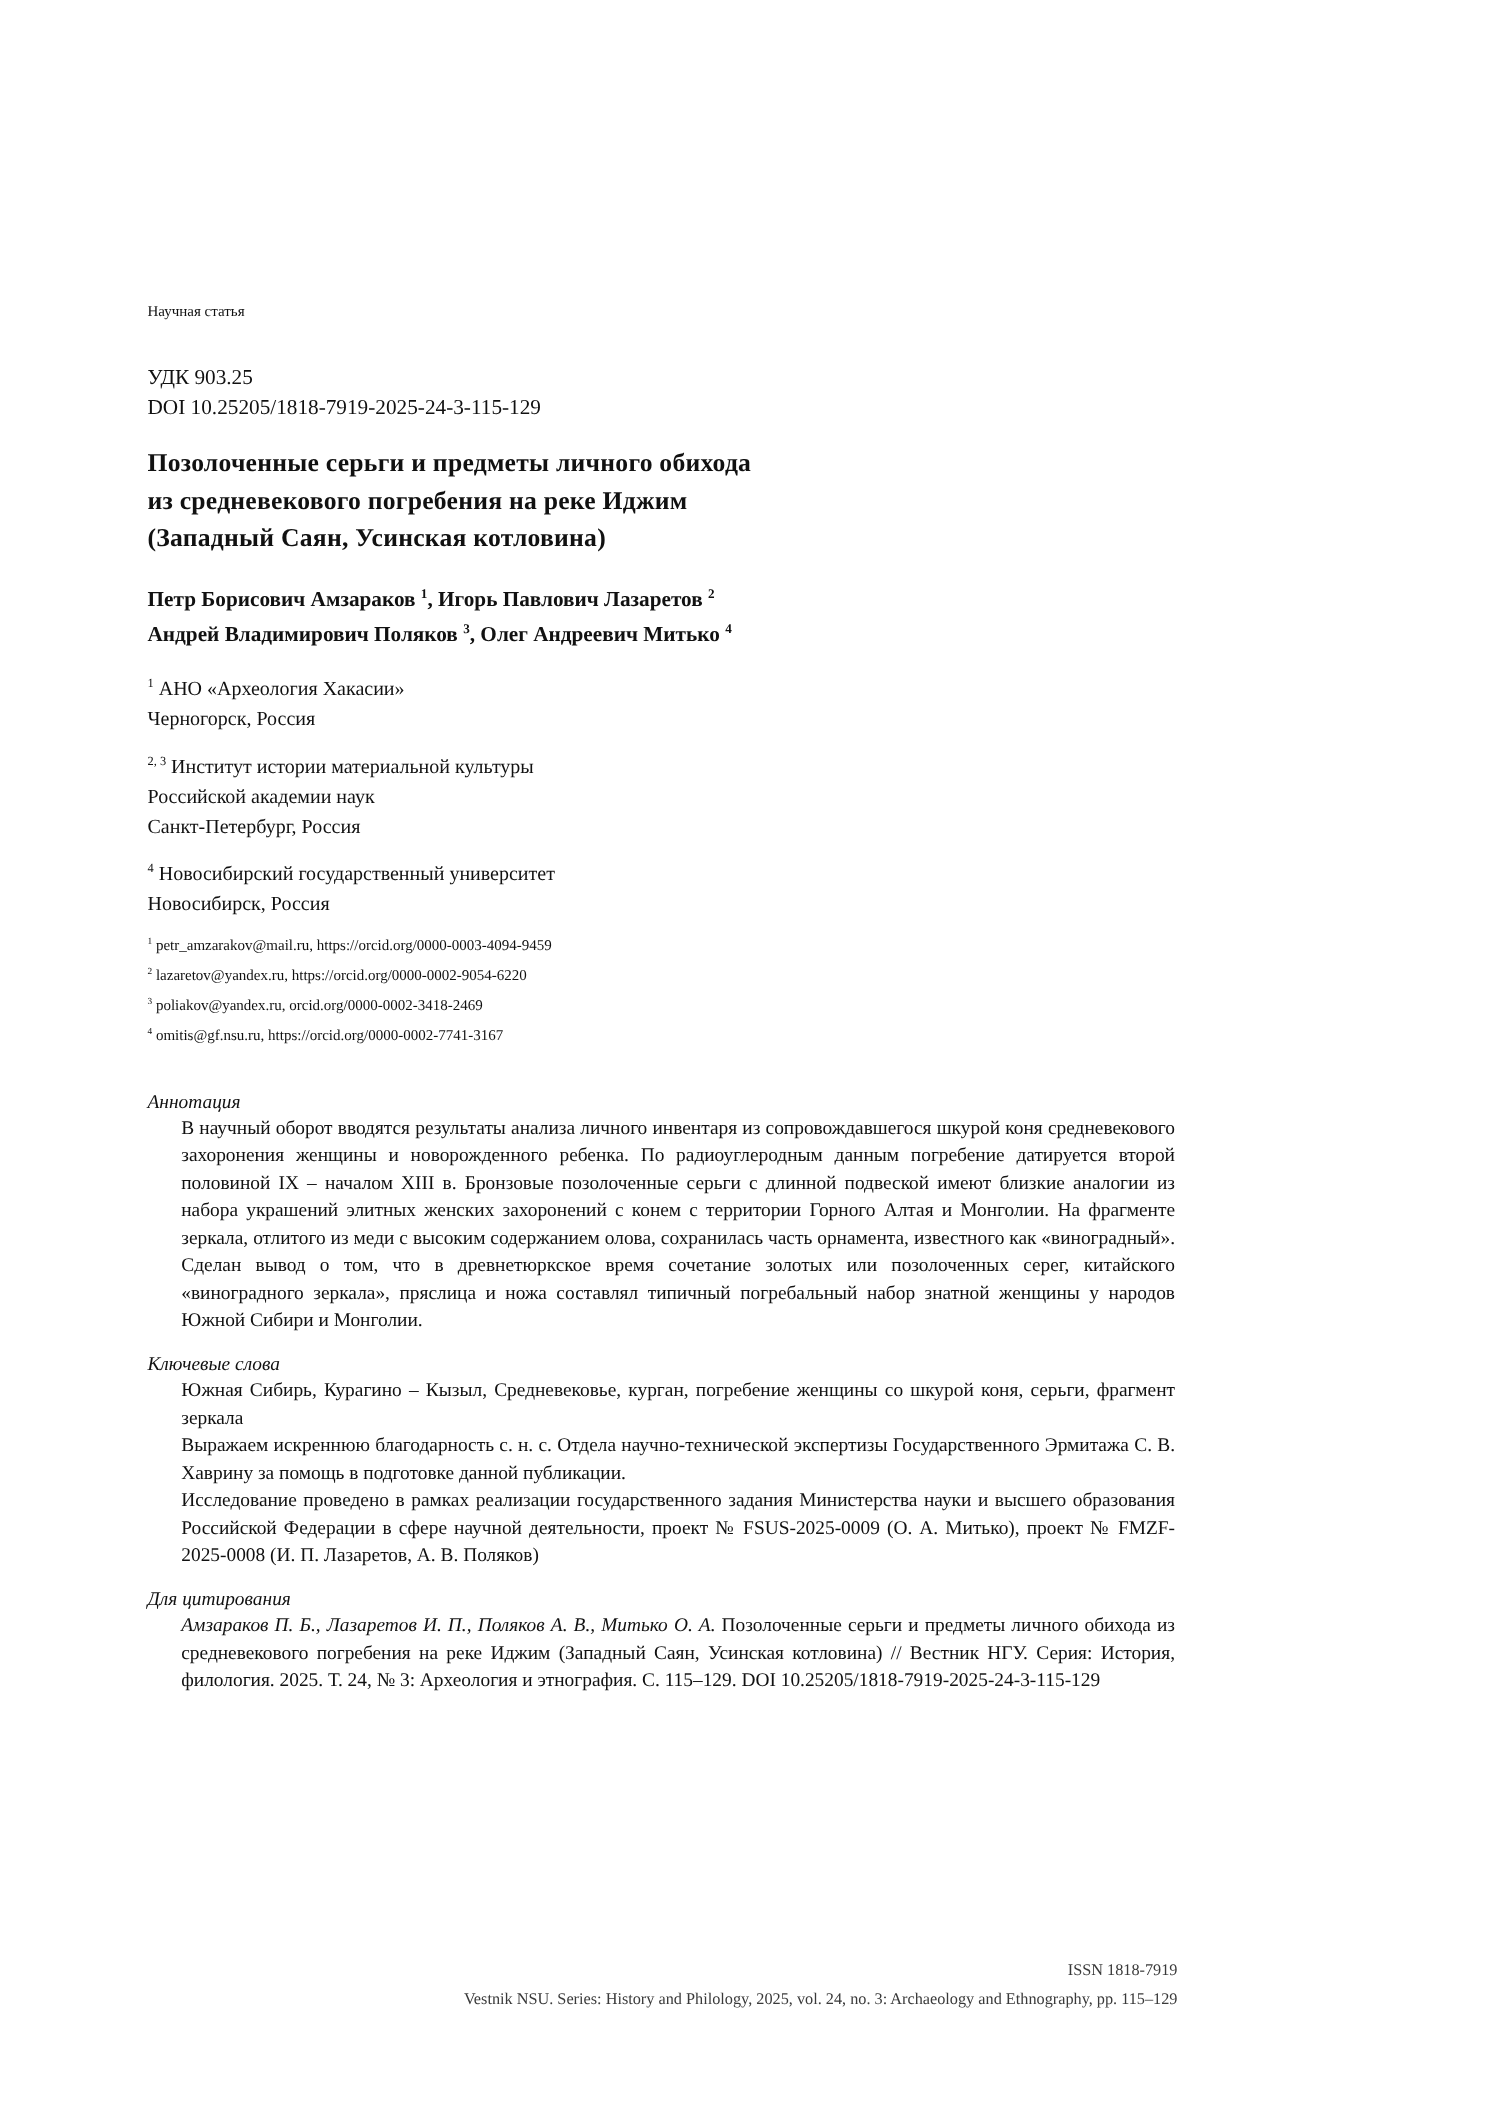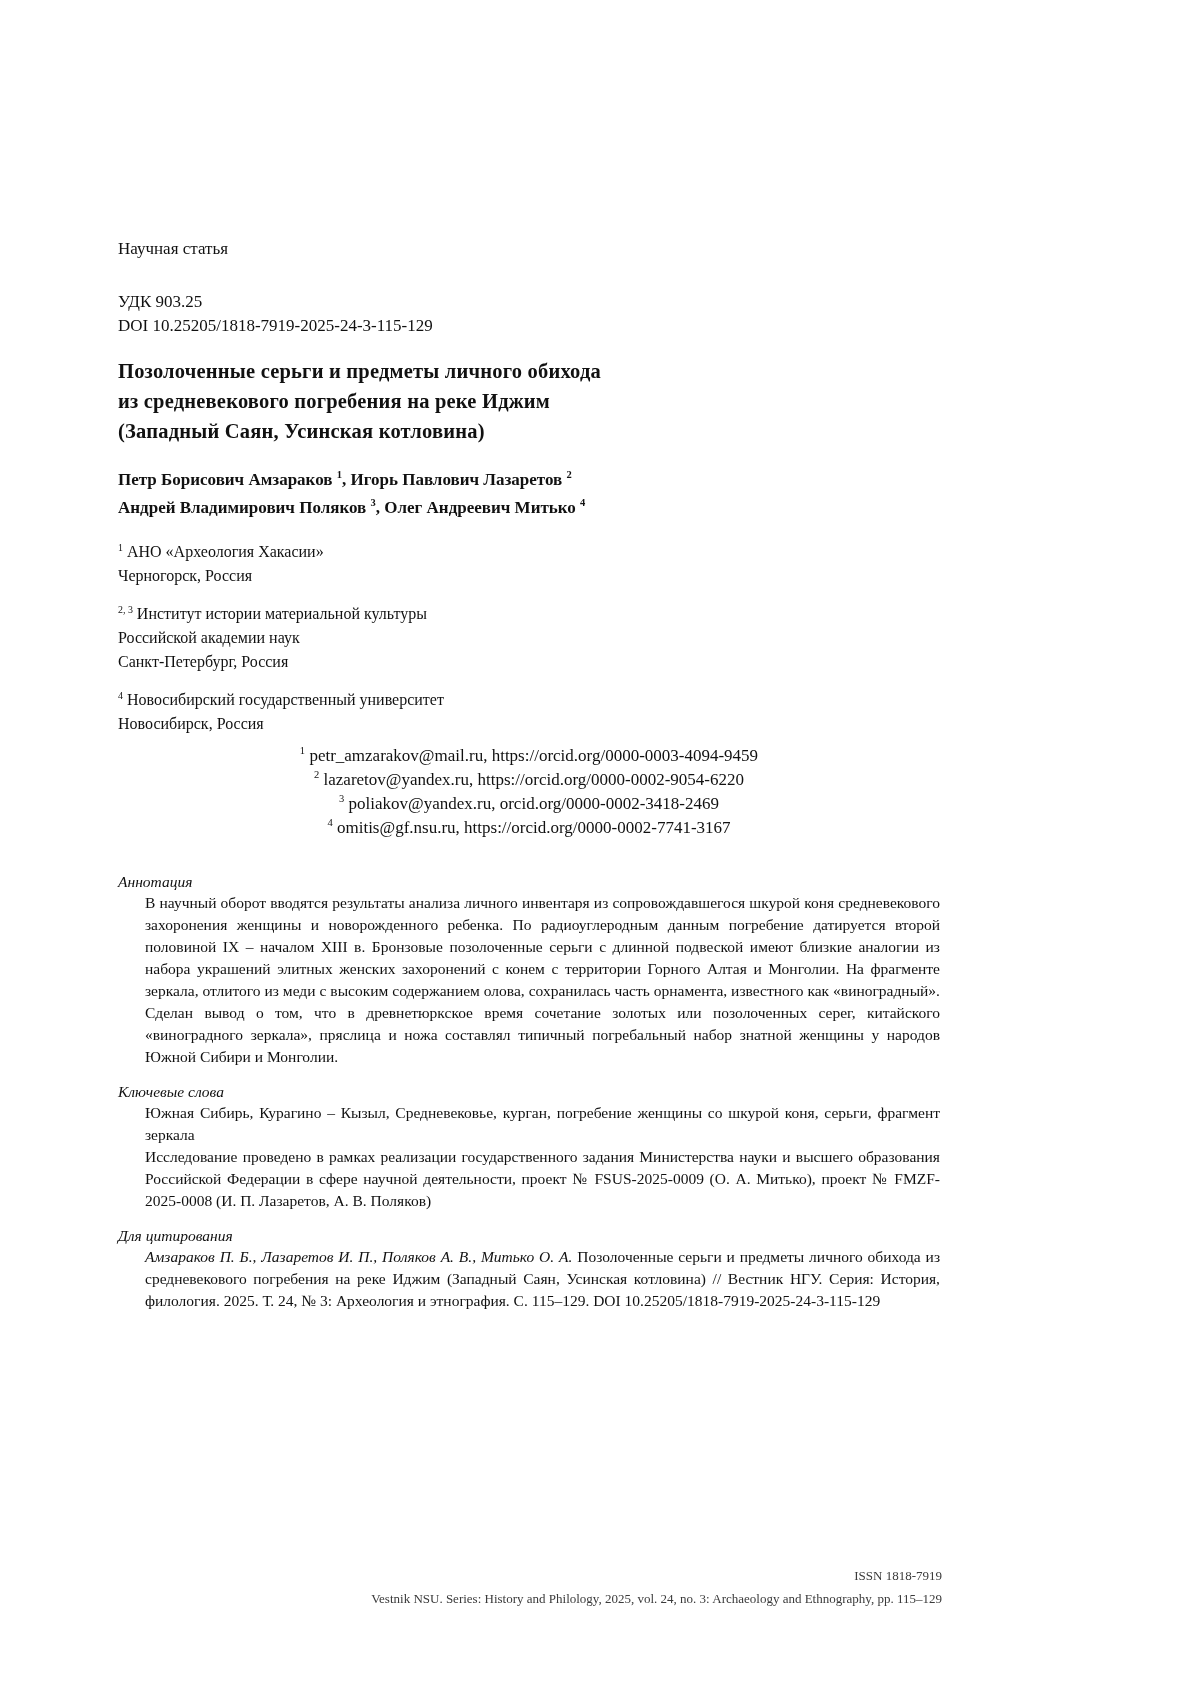--- a/index.html
+++ b/index.html
@@ -14,40 +14,40 @@
   }
   .content {
     position:absolute;
     left:118px;
     top:0;
     width:822px;
   }
   p { margin:0; }
   sup { font-size:0.62em; line-height:0; }
 
-  .article-type { padding-top:238px; font-size:17px; line-height:22px; }
+  .article-type { padding-top:238px; font-size:12px; line-height:22px; }
   .udc { margin-top:30px; font-size:17px; line-height:24px; }
   .doi { font-size:17px; line-height:24px; }
 
   .title {
     margin:18px 0 0 0;
     font-size:20.5px;
     font-weight:bold;
     line-height:30px;
     letter-spacing:0.2px;
   }
   .title .tline { display:block; }
 
   .authors { font-size:17px; font-weight:bold; line-height:28px; }
   .authors-block { margin-top:20px; }
 
   .affil-group { margin-top:14px; font-size:16px; line-height:24px; }
   .affil-group.first { margin-top:18px; }
 
-  .emails { margin-top:8px; font-size:17px; line-height:24px;text-align:center; }
+  .emails { margin-top:8px; font-size:12px; line-height:24px; }
 
   .section-heading {
     margin-top:0;
     font-size:15.5px;
     font-style:italic;
     line-height:20px;
   }
   .abstract-heading { margin-top:32px; }
   .section-body {
     margin-left:27px;
@@ -119,20 +119,21 @@
       <p><sup>3</sup><span> poliakov@yandex.ru, orcid.org/0000-0002-3418-2469</span></p>
       <p><sup>4</sup><span> omitis@gf.nsu.ru, https://orcid.org/0000-0002-7741-3167</span></p>
     </div>
 
     <p class="section-heading abstract-heading">Аннотация</p>
     <p class="section-body">В научный оборот вводятся результаты анализа личного инвентаря из сопровождавшегося шкурой коня средневекового захоронения женщины и новорожденного ребенка. По радиоуглеродным данным погребение датируется второй половиной IX – началом XIII в. Бронзовые позолоченные серьги с длинной подвеской имеют близкие аналогии из набора украшений элитных женских захоронений с конем с территории Горного Алтая и Монголии. На фрагменте зеркала, отлитого из меди с высоким содержанием олова, сохранилась часть орнамента, известного как «виноградный». Сделан вывод о том, что в древнетюркское время сочетание золотых или позолоченных серег, китайского «виноградного зеркала», пряслица и ножа составлял типичный погребальный набор знатной женщины у народов Южной Сибири и Монголии.</p>
 
     <p class="section-heading sec-gap">Ключевые слова</p>
     <p class="section-body">Южная Сибирь, Курагино – Кызыл, Средневековье, курган, погребение женщины со шкурой коня, серьги, фрагмент зеркала</p>
 
+    <p class="section-body">Выражаем искреннюю благодарность с. н. с. Отдела научно-технической экспертизы Государственного Эрмитажа С. В. Хаврину за помощь в подготовке данной публикации.</p>
     <p class="section-body">Исследование проведено в рамках реализации государственного задания Министерства науки и высшего образования Российской Федерации в сфере научной деятельности, проект № FSUS-2025-0009 (О. А. Митько), проект № FMZF-2025-0008 (И. П. Лазаретов, А. В. Поляков)</p>
 
     <p class="section-heading sec-gap">Для цитирования</p>
     <p class="section-body"><span style="font-style: italic;">Амзараков П. Б., Лазаретов И. П., Поляков А. В., Митько О. А.</span><span> Позолоченные серьги и предметы личного обихода из средневекового погребения на реке Иджим (Западный Саян, Усинская котловина) // Вестник НГУ. Серия: История, филология. 2025. Т. 24, № 3: Археология и этнография. С. 115–129. DOI 10.25205/1818-7919-2025-24-3-115-129</span></p>
 
   </div>
 
 
   <div class="footer">
     <p>ISSN 1818-7919</p>

